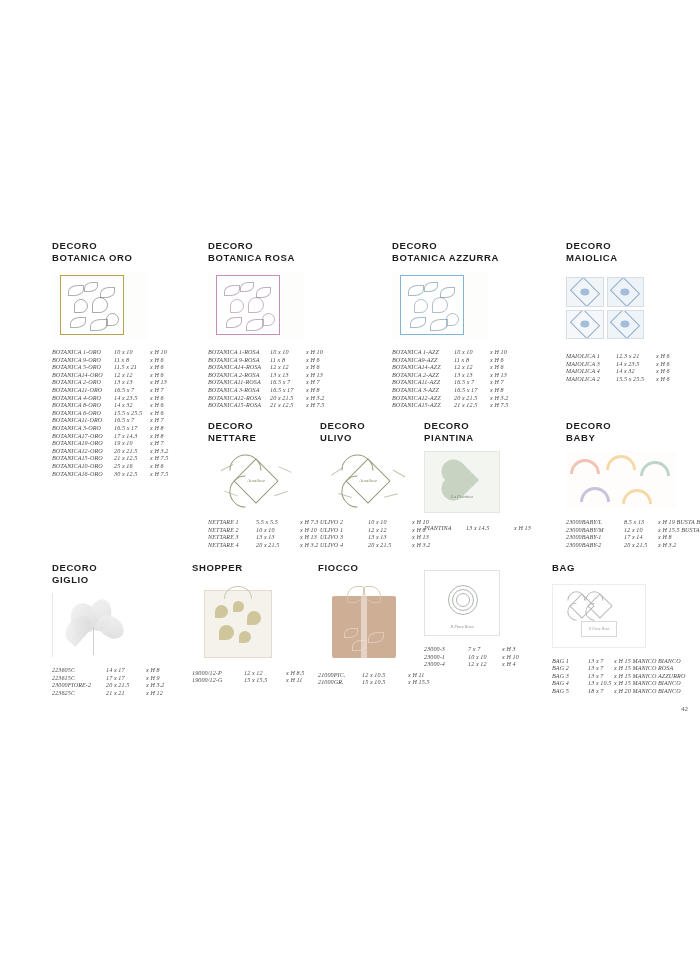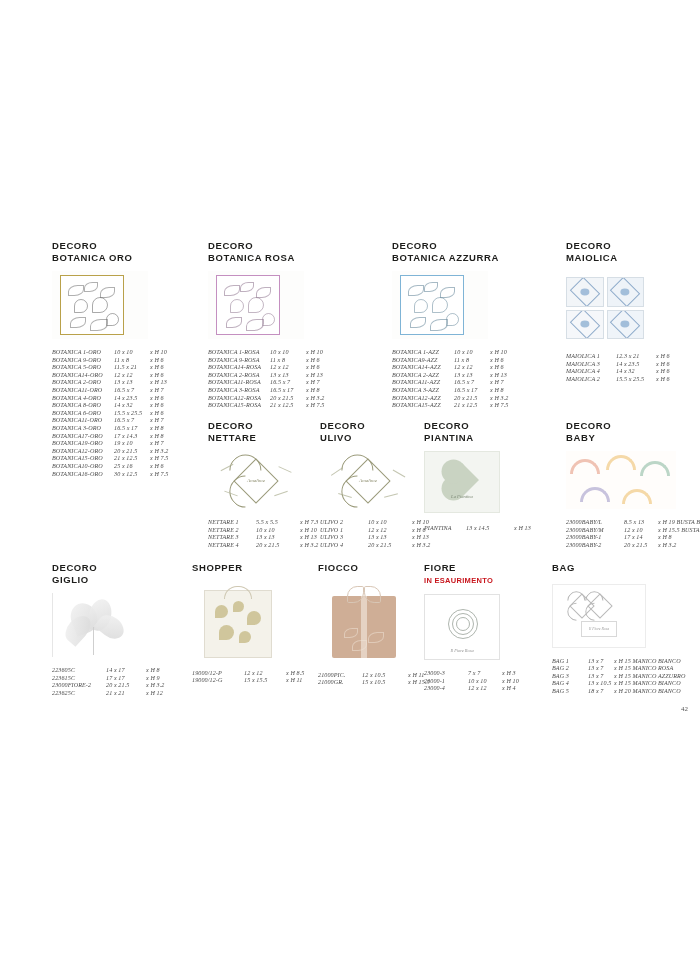--- a/index.html
+++ b/index.html
@@ -715,24 +715,20 @@
           </div>
         </div>
       </div>
       <div class="codes w-fiocco" style="margin-top:14px;">
         <span class="row"><span class="c-name">21000PIC.</span><span class="c-dim">12  x 10.5</span><span class="c-h">x H 11</span></span>
         <span class="row"><span class="c-name">21000GR.</span><span class="c-dim">15  x 10.5</span><span class="c-h">x H 15.5</span></span>
       </div>
     </div>
 
     <div class="block" style="left:406px; top:330px; width:130px;">
-      <div class="blk-title">
-        <span>FIORE</span>
-        <span class="sub-red">IN ESAURIMENTO</span>
-      </div>
       <div style="margin-top:8px;">
         <div class="fiore-art">
           <div class="frose">
             <i style="left:9px; top:9px; width:12px; height:12px;"></i>
             <i style="left:5px; top:5px; width:20px; height:20px;"></i>
             <i style="left:1px; top:1px; width:28px; height:28px;"></i>
           </div>
           <div class="caption">Il Fiore Rosa</div>
         </div>
       </div>

